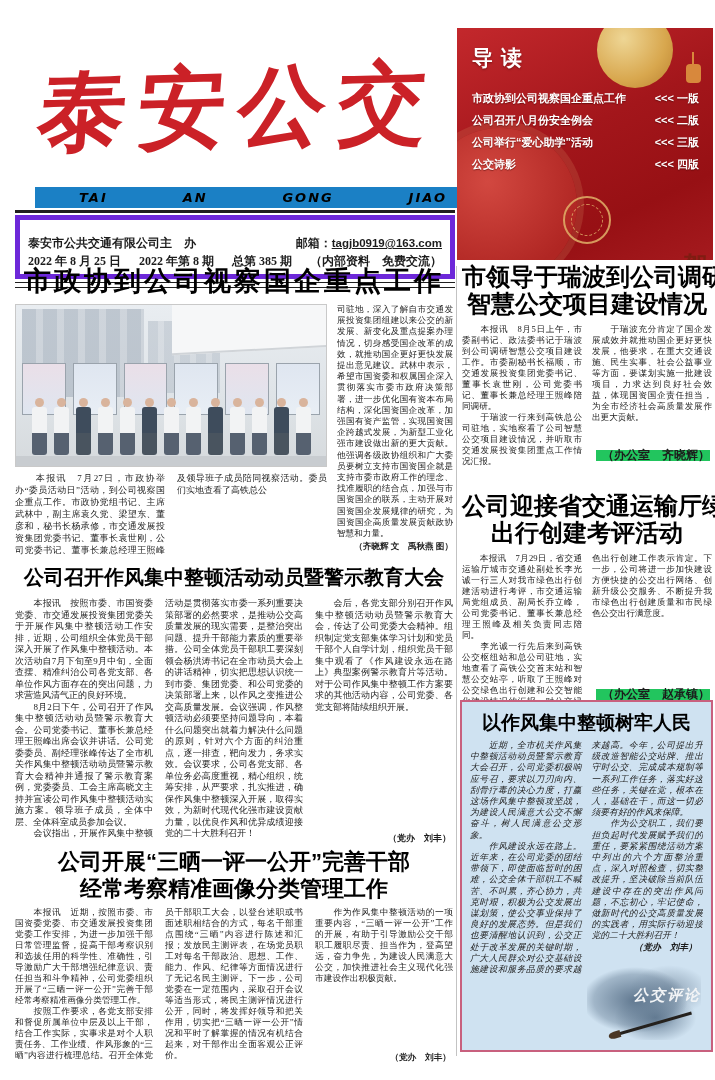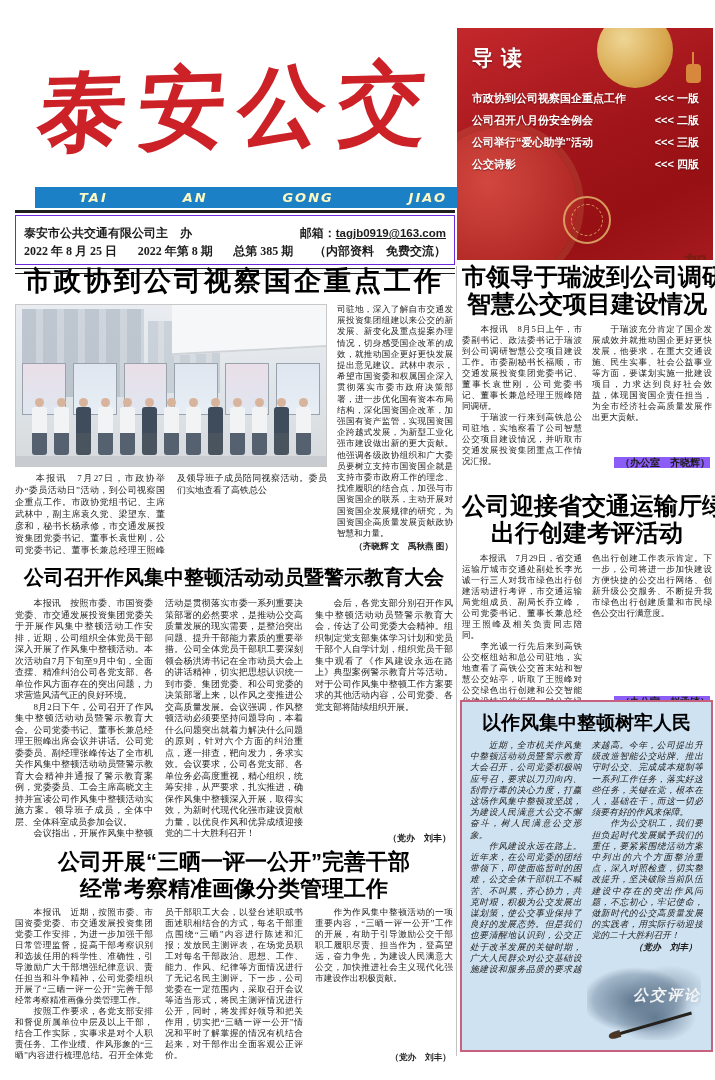--- a/index.html
+++ b/index.html
@@ -5,21 +5,21 @@
   html,body{margin:0;padding:0;background:#9a9a9a;}
   .page{position:relative;width:715px;height:1080px;background:#fff;margin:0 auto;overflow:hidden;
         outline:1px solid #d8d8d8;font-family:"Liberation Serif","DejaVu Serif",serif;color:#1c1c1c;}
   
   .callig{position:absolute;left:38px;top:48px;width:412px;height:128px;
           font-size:88px;line-height:120px;font-weight:bold;color:#cb2127;
           letter-spacing:12px;white-space:nowrap;transform:rotate(-1.5deg) skewX(-6deg);
           font-family:"Liberation Serif","DejaVu Serif",serif;}
   .enbar{position:absolute;left:35px;top:187px;width:456px;height:21px;background:#1b80c5;
          display:flex;justify-content:space-between;align-items:center;padding:0 44px;box-sizing:border-box;
-         color:#fef9c3;font:italic bold 13px "DejaVu Sans","Liberation Sans",sans-serif;letter-spacing:2px;gap:25px;}
+         color:#000000;font:italic bold 13px "DejaVu Sans","Liberation Sans",sans-serif;letter-spacing:2px;gap:25px;}
   
   .guide{position:absolute;left:457px;top:28px;width:256px;height:232px;overflow:hidden;
          background:linear-gradient(155deg,#c3282c 0%,#a3161b 45%,#971014 75%,#a51a1e 100%);}
   .g-gold{position:absolute;right:40px;top:-16px;width:76px;height:76px;border-radius:50%;
           background:radial-gradient(circle at 35% 35%,#eed695,#d8a74e 60%,#b97f2e);}
   .g-lantern{position:absolute;right:12px;top:36px;width:15px;height:19px;border-radius:4px;background:#d8883c;}
   .g-lantern::before{content:"";position:absolute;left:6px;top:-12px;width:2px;height:12px;background:#d8883c;}
   .g-red{position:absolute;left:-34px;bottom:-22px;width:154px;height:154px;border-radius:50%;
          background:radial-gradient(circle at 42% 35%,#d24840,#b02623 72%);box-shadow:0 0 0 7px rgba(216,136,96,.22);}
   .g-cake{position:absolute;left:50%;bottom:16px;width:44px;height:44px;margin-left:-22px;border-radius:50%;
@@ -28,21 +28,21 @@
   .g-title{position:absolute;left:15px;top:16px;color:#fff;font:bold 21px "Liberation Sans","DejaVu Sans",sans-serif;
            letter-spacing:8px;text-shadow:0 1px 2px rgba(60,0,0,.5);}
   .g-items{position:absolute;left:15px;right:14px;top:64px;}
   .g-item{display:flex;justify-content:space-between;margin-bottom:9px;color:#fff;
           font:bold 11px/13px "Liberation Sans","DejaVu Sans",sans-serif;text-shadow:0 1px 1px rgba(60,0,0,.5);}
   .g-fest{position:absolute;right:6px;bottom:20px;writing-mode:vertical-rl;color:#7e1d12;
           font:bold 24px/1.02 "Liberation Serif","DejaVu Serif",serif;letter-spacing:2px;}
   
   .pubwrap{position:absolute;left:15px;top:210px;width:440px;}
   .topline{height:3px;background:#1f1f1f;}
-  .pbox{border:1px solid #6d28d9;margin-top:2px;padding:8px 8px 4px;box-sizing:border-box;}
+  .pbox{border:5px solid #6d28d9;margin-top:2px;padding:14px 8px 4px;box-sizing:border-box;}
   .prow{display:flex;align-items:center;font-size:12px;font-weight:bold;line-height:18px;white-space:nowrap;}
   .prow .role{}
   .prow .mail{margin-left:auto;}
   .prow .addr{text-decoration:underline;font-family:"Liberation Sans","DejaVu Sans",sans-serif;font-size:11.5px;}
   .prow2{display:flex;justify-content:space-between;font-size:12px;font-weight:bold;line-height:18px;white-space:nowrap;}
   .dbl{height:4px;border-top:1px solid #1f1f1f;border-bottom:1px solid #1f1f1f;margin-top:3px;}
   .vdivider{position:absolute;left:456px;top:266px;width:1px;height:790px;background:#c3c3c3;}
   
   .hl-sans{font-family:"Liberation Sans","DejaVu Sans",sans-serif;font-weight:bold;color:#000;text-align:center;white-space:nowrap;}
   .hl-serif{font-family:"Liberation Serif","DejaVu Serif",serif;font-weight:900;color:#000;text-align:center;white-space:nowrap;}
@@ -87,21 +87,21 @@
             overflow:hidden;font-size:8.7px;line-height:11px;}
   .a5 .sign{right:2px;bottom:0;background:#fff;font-size:8.7px;}
   
   .a2{position:absolute;left:462px;top:264px;width:250px;}
   .a3{position:absolute;left:462px;top:476px;width:250px;margin-top:17px;}
   .a2 .hl-serif,.a3 .hl-serif{font-size:24px;line-height:27px;}
   .a2 .cols{position:relative;margin-top:6px;column-count:2;column-gap:10px;column-fill:auto;height:148px;
             overflow:hidden;font-size:8.6px;line-height:11px;}
   .a3 .cols{position:relative;margin-top:6px;column-count:2;column-gap:10px;column-fill:auto;height:158px;
             overflow:hidden;font-size:8.6px;line-height:11px;}
-  .a2 .sign,.a3 .sign{right:2px;bottom:4px;background:#8b5cf6;font-size:10px;}
+  .a2 .sign,.a3 .sign{right:2px;bottom:11px;background:#22c55e;font-size:12px;}
   
   .a6{position:absolute;left:460px;top:700px;width:253px;height:352px;box-sizing:border-box;
       background:#cfe2f1;border:2px solid #c8607e;padding:8px 8px;}
   .a6 .hl-sans{font-size:19px;line-height:25px;}
   .a6 .cols{margin-top:5px;column-count:2;column-gap:10px;column-fill:auto;height:246px;overflow:hidden;
             font-style:italic;font-size:8.8px;line-height:11.2px;color:#222;}
   .a6 .sign{right:14px;bottom:96px;font-style:italic;font-size:9px;background:#cfe2f1;}
   .stamp{position:absolute;right:10px;bottom:10px;width:114px;height:80px;
          background:radial-gradient(ellipse 62% 55% at 42% 50%,rgba(92,116,140,.95),rgba(92,116,140,.4) 58%,transparent 75%),
                     radial-gradient(ellipse 50% 45% at 72% 38%,rgba(125,145,165,.8),transparent 70%),

